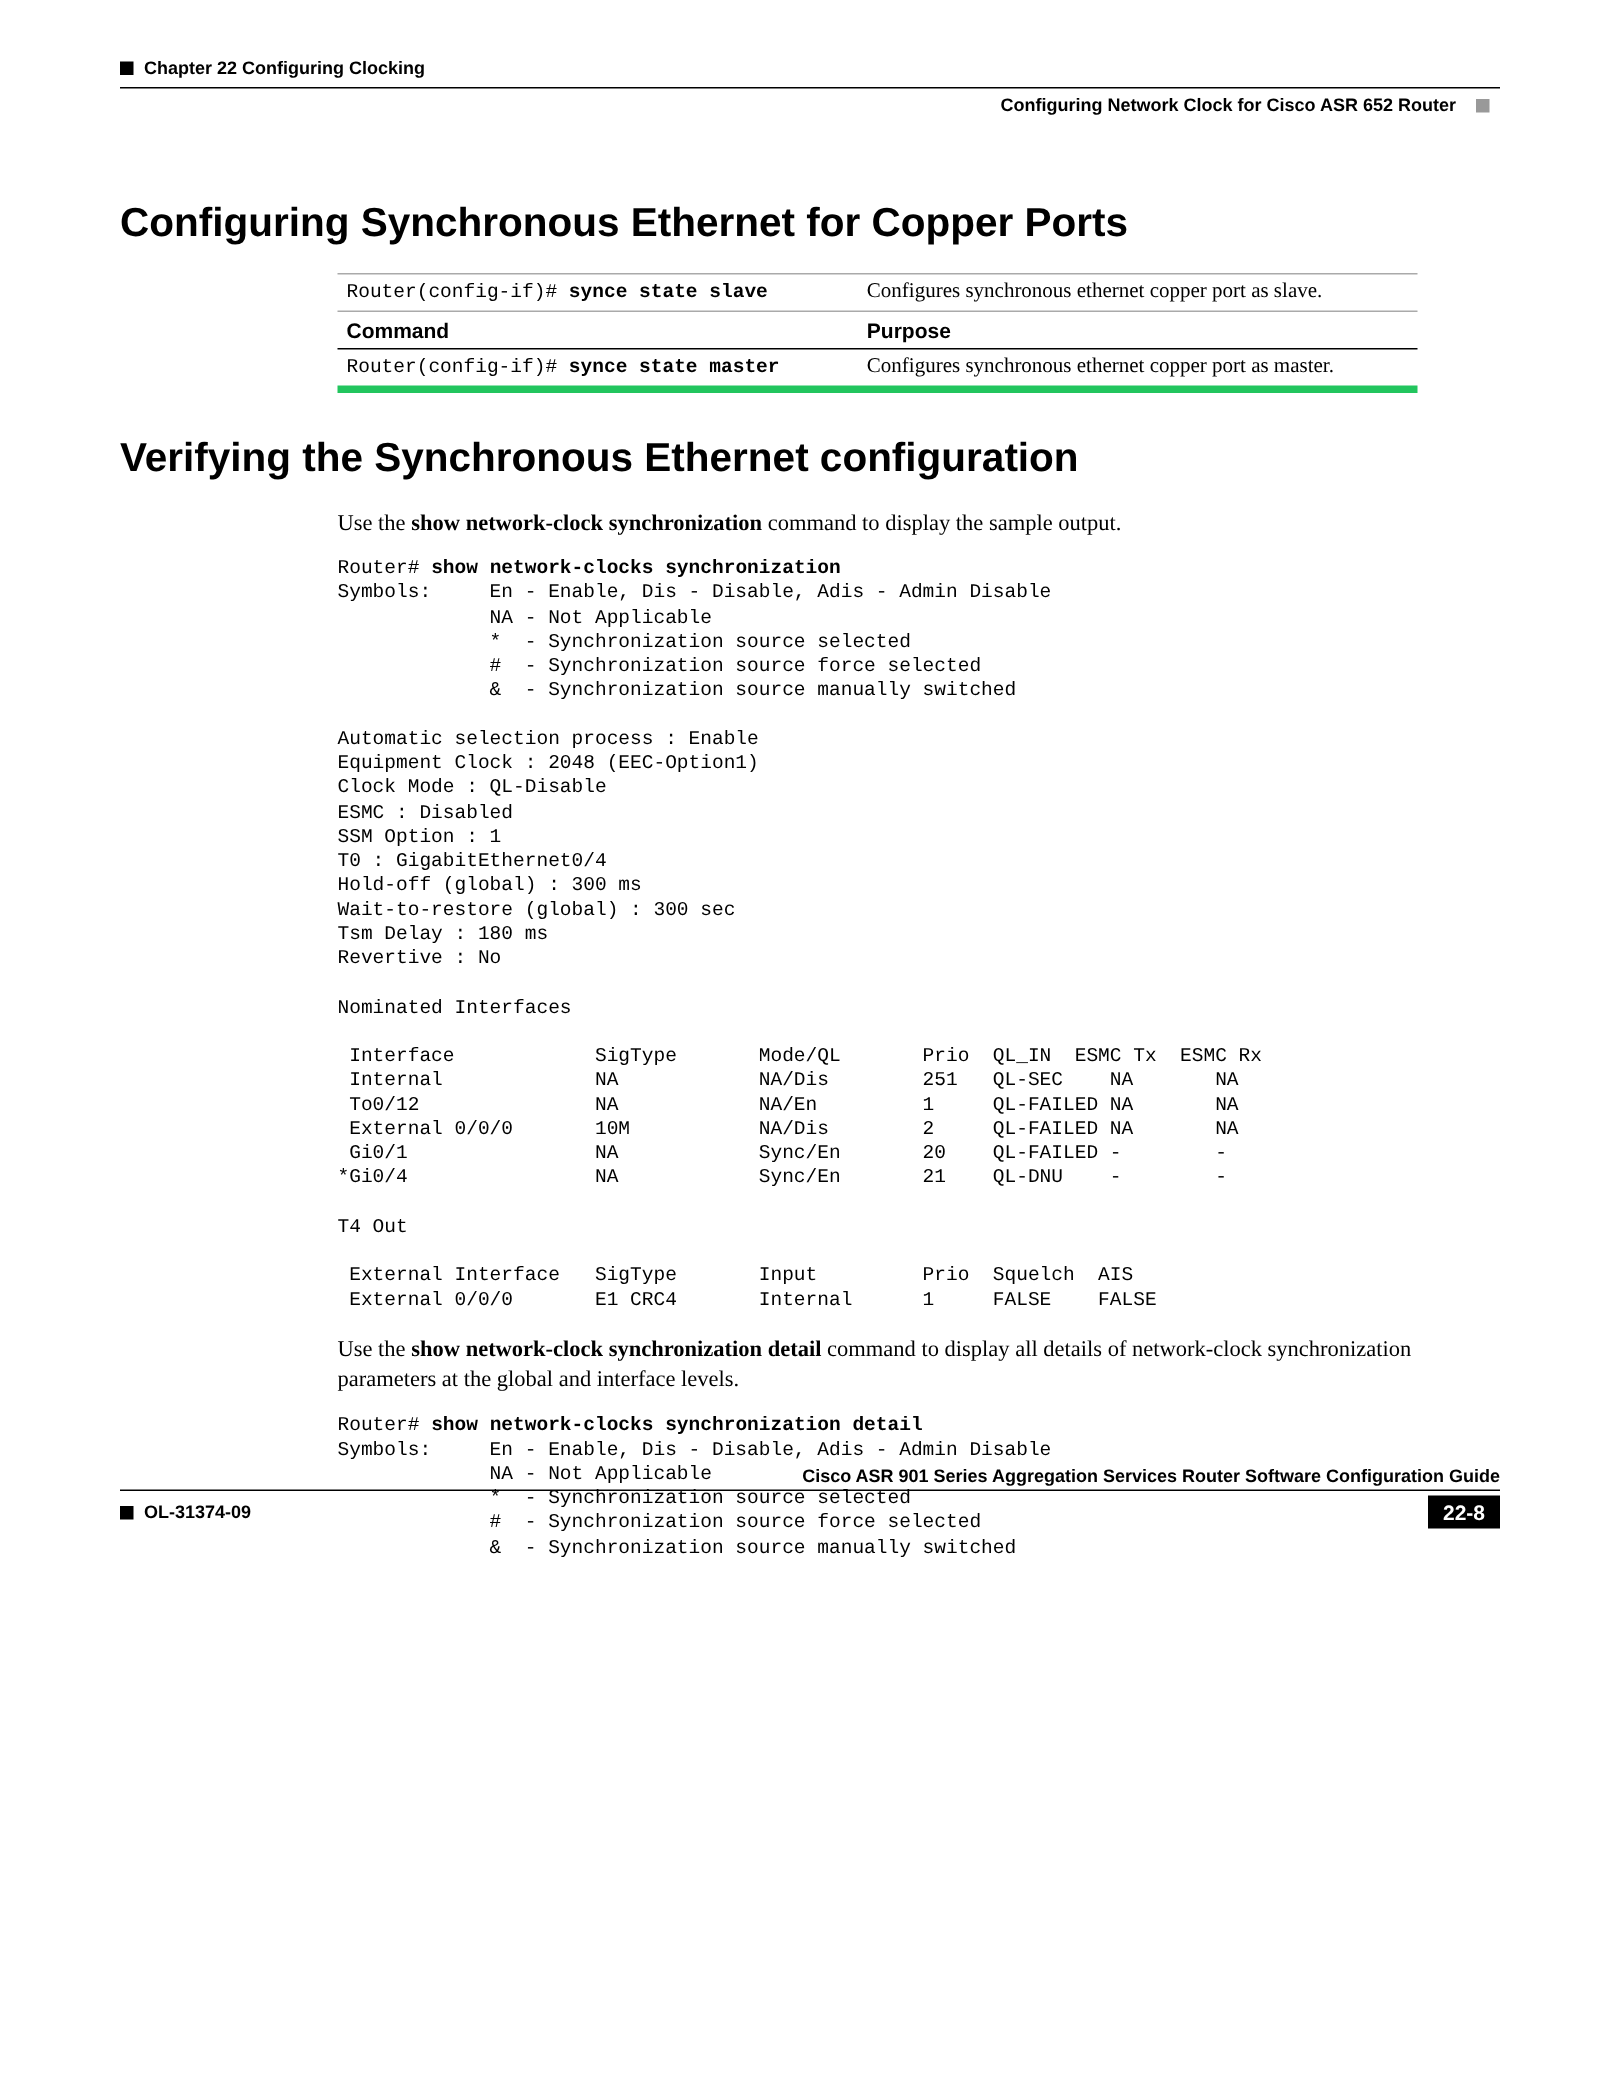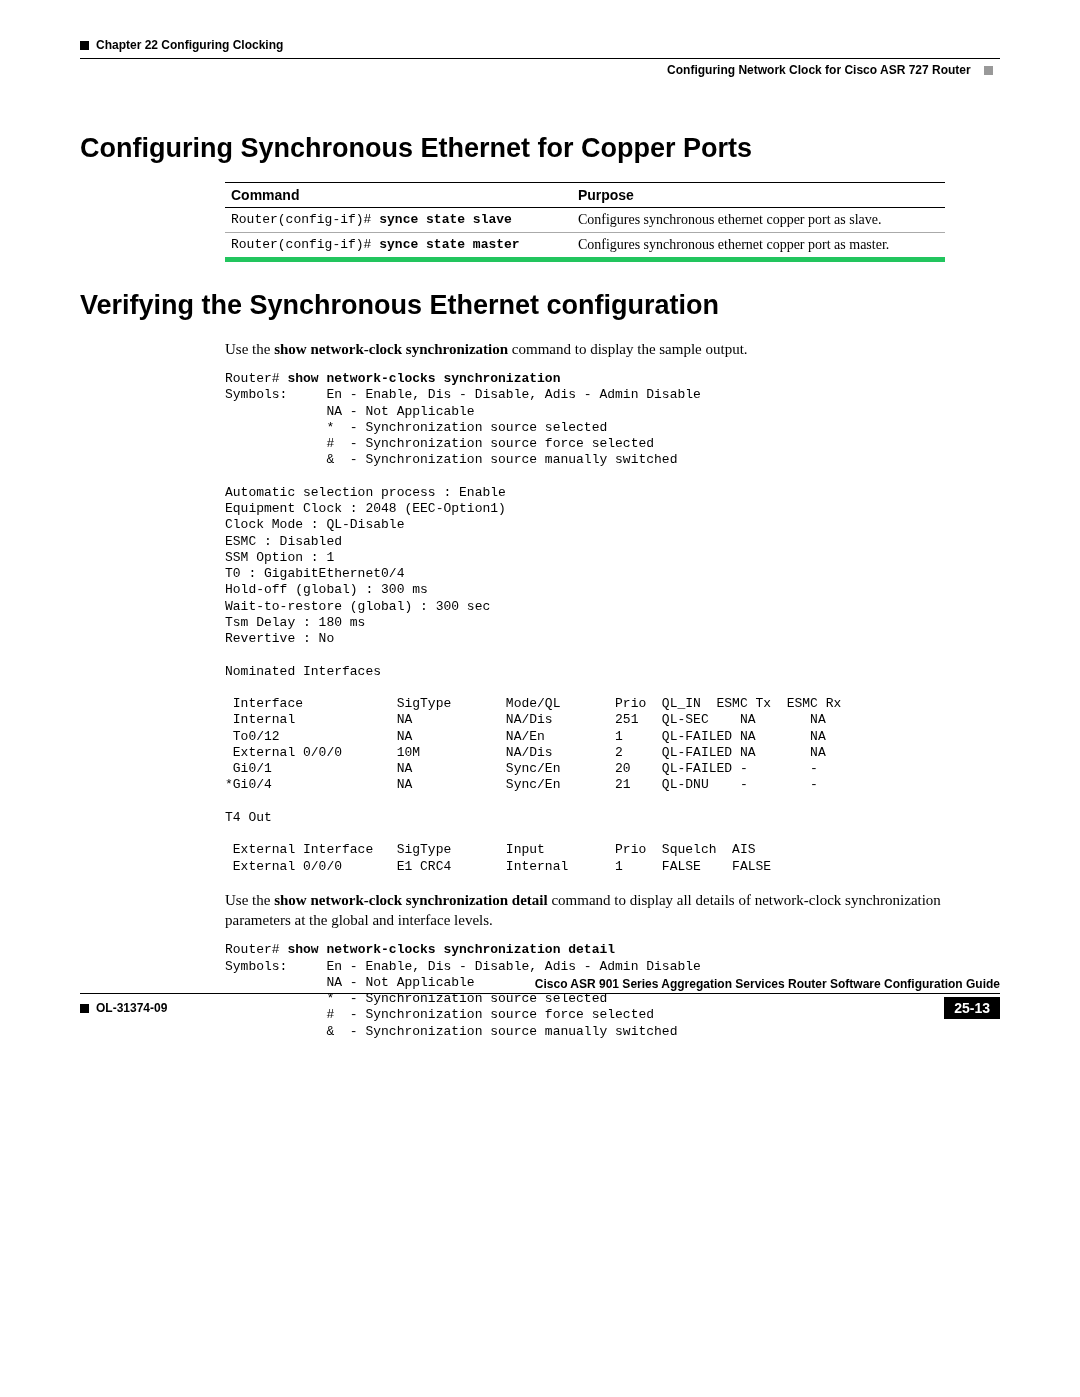--- a/index.html
+++ b/index.html
@@ -163,36 +163,36 @@
 <body>
 
 <div class="page">
 
   <div class="header-row">
     <span class="header-square"></span>
     <span>Chapter 22    Configuring Clocking</span>
   </div>
   <div class="header-line"></div>
   <div class="header-sub">
-    <span>Configuring Network Clock for Cisco ASR 727 Router</span>
+    <span>Configuring Network Clock for Cisco ASR 652 Router</span>
     <span class="sq"><span class="header-square-light"></span></span>
   </div>
 
   <h1>Configuring Synchronous Ethernet for Copper Ports</h1>
 
 
   <table class="cmd-table">
     <tbody>
         <tr>
+      <td class="mono"><span>Router(config-if)# </span><span class="b">synce state slave</span></td>
+      <td>Configures synchronous ethernet copper port as slave.</td>
+    </tr>
+    <tr>
       <th>Command</th>
       <th>Purpose</th>
-    </tr>
-    <tr>
-      <td class="mono"><span>Router(config-if)# </span><span class="b">synce state slave</span></td>
-      <td>Configures synchronous ethernet copper port as slave.</td>
     </tr>
     <tr>
       <td class="mono"><span>Router(config-if)# </span><span class="b">synce state master</span></td>
       <td>Configures synchronous ethernet copper port as master.</td>
     </tr>
   </tbody>
     </table>
 
   <h1 class="second">Verifying the Synchronous Ethernet configuration</h1>
 
@@ -248,17 +248,17 @@
 Clock Mode : QL-Disable
 ESMC : Disabled</span></pre>
 
   <div class="footer">
     <div class="footer-top">Cisco ASR 901 Series Aggregation Services Router Software Configuration Guide</div>
     <div class="footer-bottom">
       <div class="footer-left">
         <span class="sq"></span>
         <span>OL-31374-09</span>
       </div>
-      <div class="footer-page">25-13</div>
+      <div class="footer-page">22-8</div>
     </div>
   </div>
 
 </div>
 
 </body></html>

